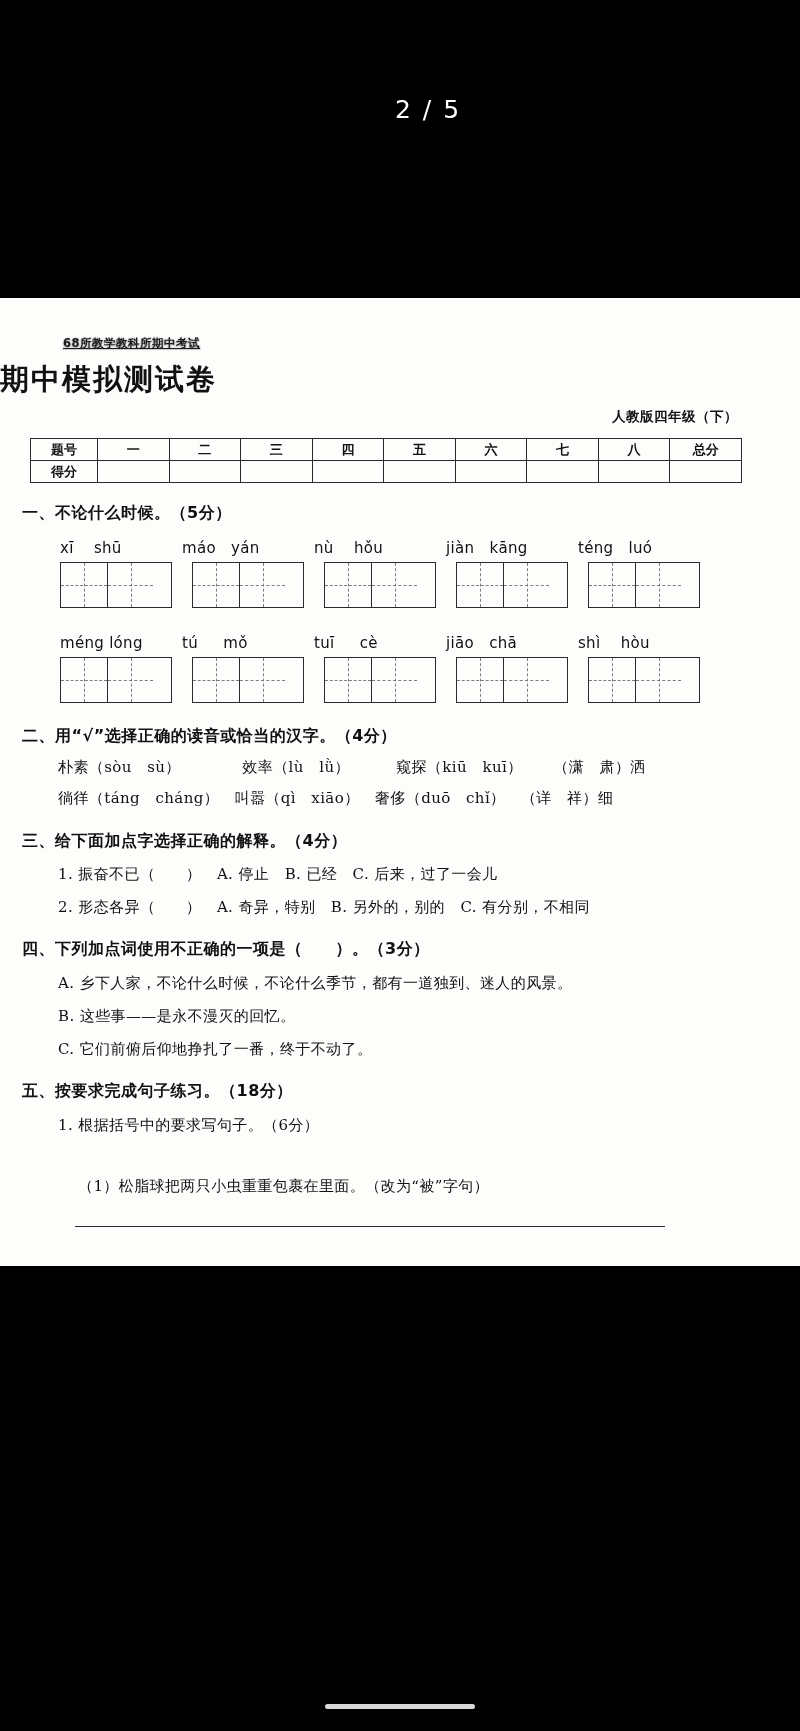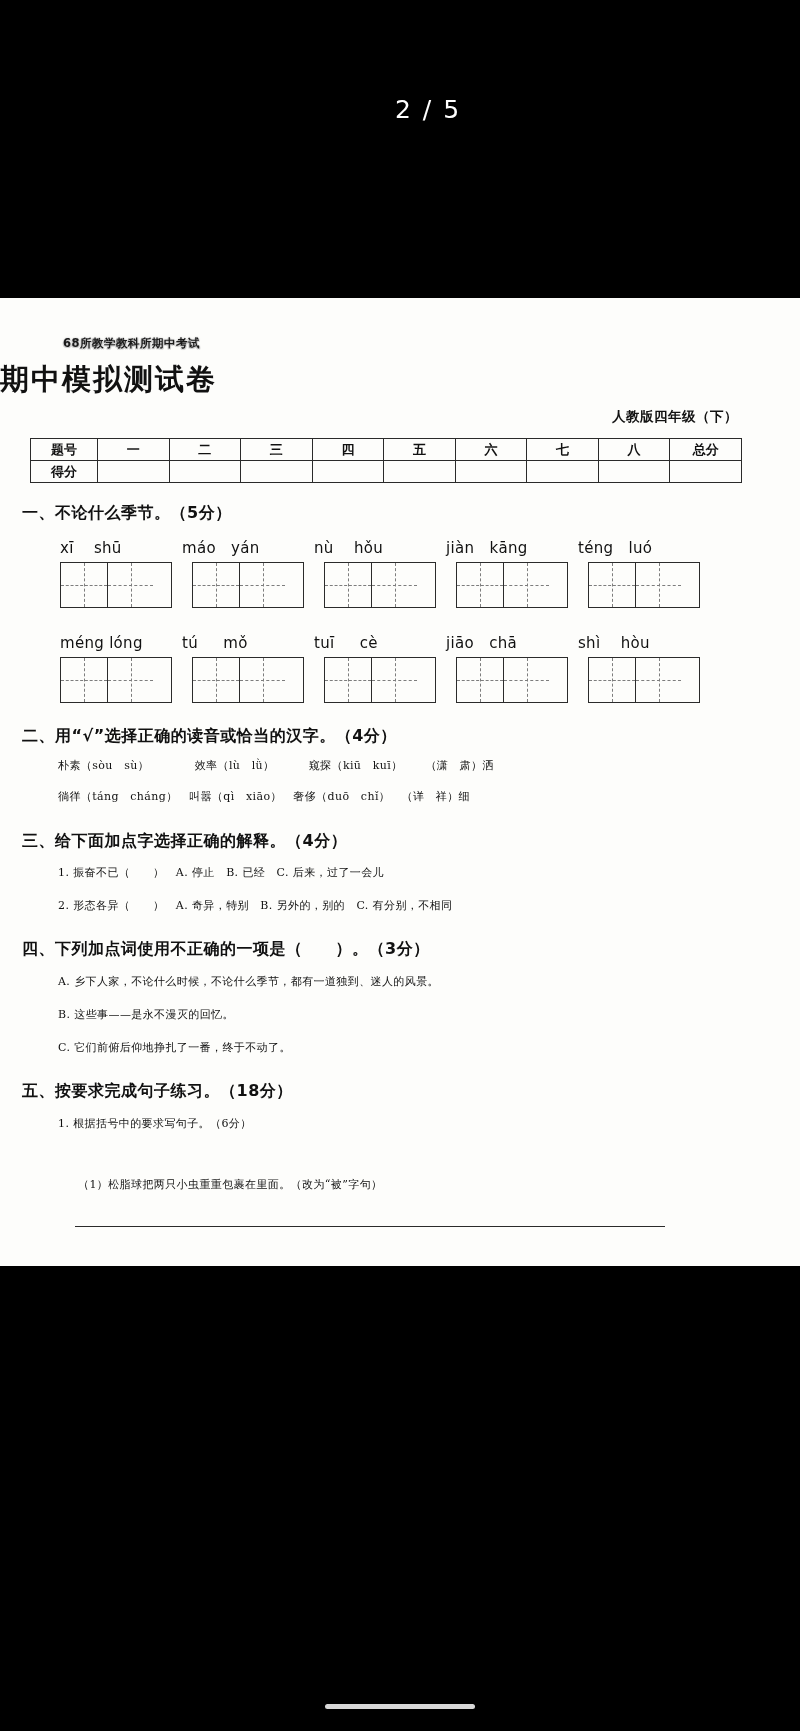--- a/index.html
+++ b/index.html
@@ -66,20 +66,21 @@
     position: absolute;
     left: 63px;
     top: 38px;
     font-family: "DejaVu Sans", sans-serif;
     font-size: 11.5px;
     font-weight: bold;
     letter-spacing: 0.5px;
     color: #1a1a1a;
     text-shadow: 0 0 2px #b9b9b9, 1px 1px 0 #d6d6d6, -1px 1px 0 #d6d6d6;
     white-space: nowrap;
+    text-decoration: underline;
   }
 
   .doc-title {
     position: absolute;
     top: 62px;
     left: 0;
     width: 100%;
     font-size: 29px;
     font-weight: bold;
     letter-spacing: 2px;
@@ -121,21 +122,21 @@
     position: absolute;
     left: 22px;
     font-size: 16px;
     font-weight: bold;
     font-family: "DejaVu Sans", sans-serif;
     letter-spacing: 0.5px;
     white-space: nowrap;
   }
   .body-line {
     position: absolute;
-    font-size: 11px;
+    font-size: 15px;
     font-family: "DejaVu Serif", serif;
     white-space: nowrap;
     letter-spacing: 0.4px;
   }
 
   
   .pin-group {
     position: absolute;
   }
   .pin-row {
@@ -234,21 +235,21 @@
             <td></td>
             <td></td>
             <td></td>
             <td></td>
             <td></td>
             <td></td>
           </tr>
         </tbody>
       </table>
 
-      <div class="section-title" style="top:205px;">一、不论什么季节。（5分）</div>
+      <div class="section-title" style="top:205px;">一、不论什么时候。（5分）</div>
 
       <div class="pin-group" style="top:237px; left:60px;">
         <div class="pin-row">
           <div class="pin-word" style="width:112px;">
             <span>xī</span>
             &nbsp;&nbsp;
             <span>shū</span>
           </div>
           <div class="pin-word" style="width:122px; margin-left:10px;margin-top:24px;">
             <span>máo</span>

